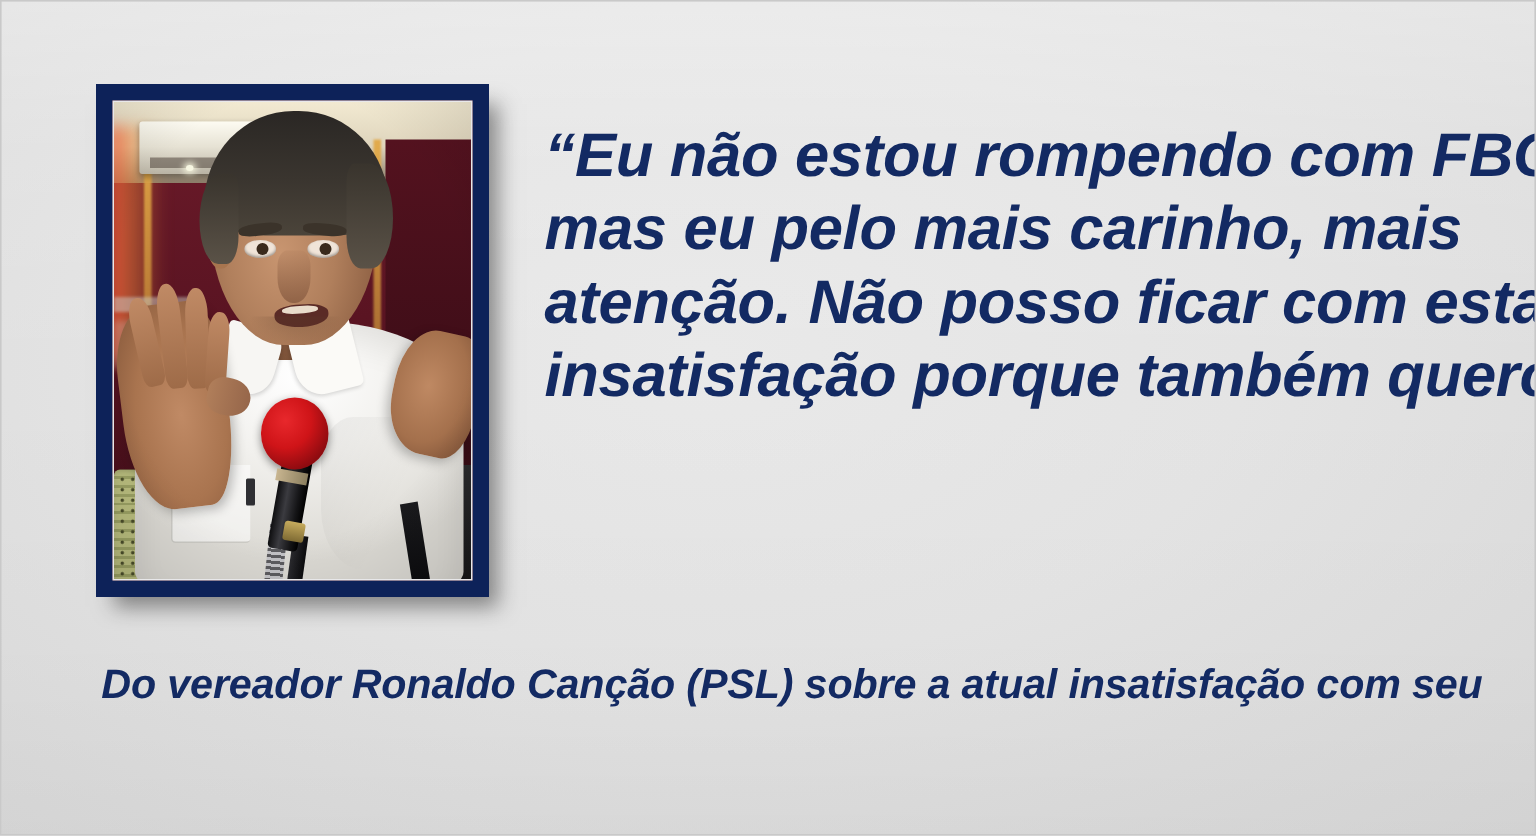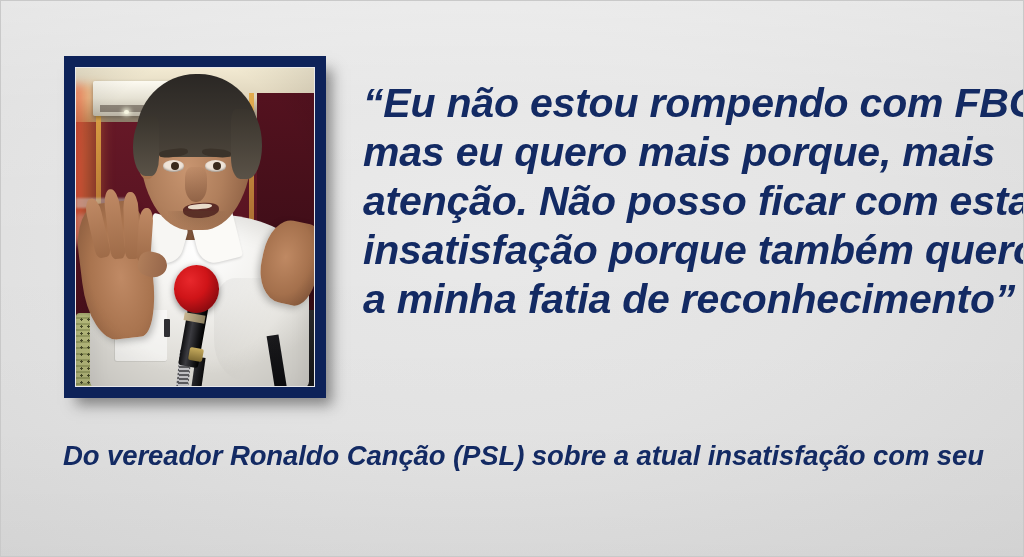--- a/index.html
+++ b/index.html
@@ -387,20 +387,21 @@
     font-style: italic;
     font-weight: bold;
     font-size: 27.5px;
     line-height: 35px;
     letter-spacing: -0.1px;
     z-index: 4;
   }
   #caption .ln {
     display: block;
     white-space: nowrap;
+    text-align: center;
   }
 </style>
 </head>
 <body>
 
 <div id="card">
 
   <div id="photo-frame">
     <div id="photo-inner" role="img" aria-label="Homem de camisa branca falando ao microfone com as mãos levantadas">
 
@@ -459,23 +460,22 @@
       <div class="ph mic-band"></div>
       <div class="ph mic-gold"></div>
       <div class="ph mic-foam"></div>
 
       <div class="ph photo-vignette"></div>
     </div>
   </div>
 
   <div id="quote">
     <span class="ln">“Eu não estou rompendo com FBC,</span>
-    <span class="ln">mas eu quero mais porque, mais</span>
+    <span class="ln">mas eu pelo mais carinho, mais</span>
     <span class="ln">atenção. Não posso ficar com esta</span>
     <span class="ln">insatisfação porque também quero</span>
-    <span class="ln">a minha fatia de reconhecimento”</span>
   </div>
 
   <div id="caption">
     <span class="ln">Do vereador Ronaldo Canção (PSL) sobre a atual insatisfação com seu</span>
   </div>
 
 </div>
 
 </body></html>

